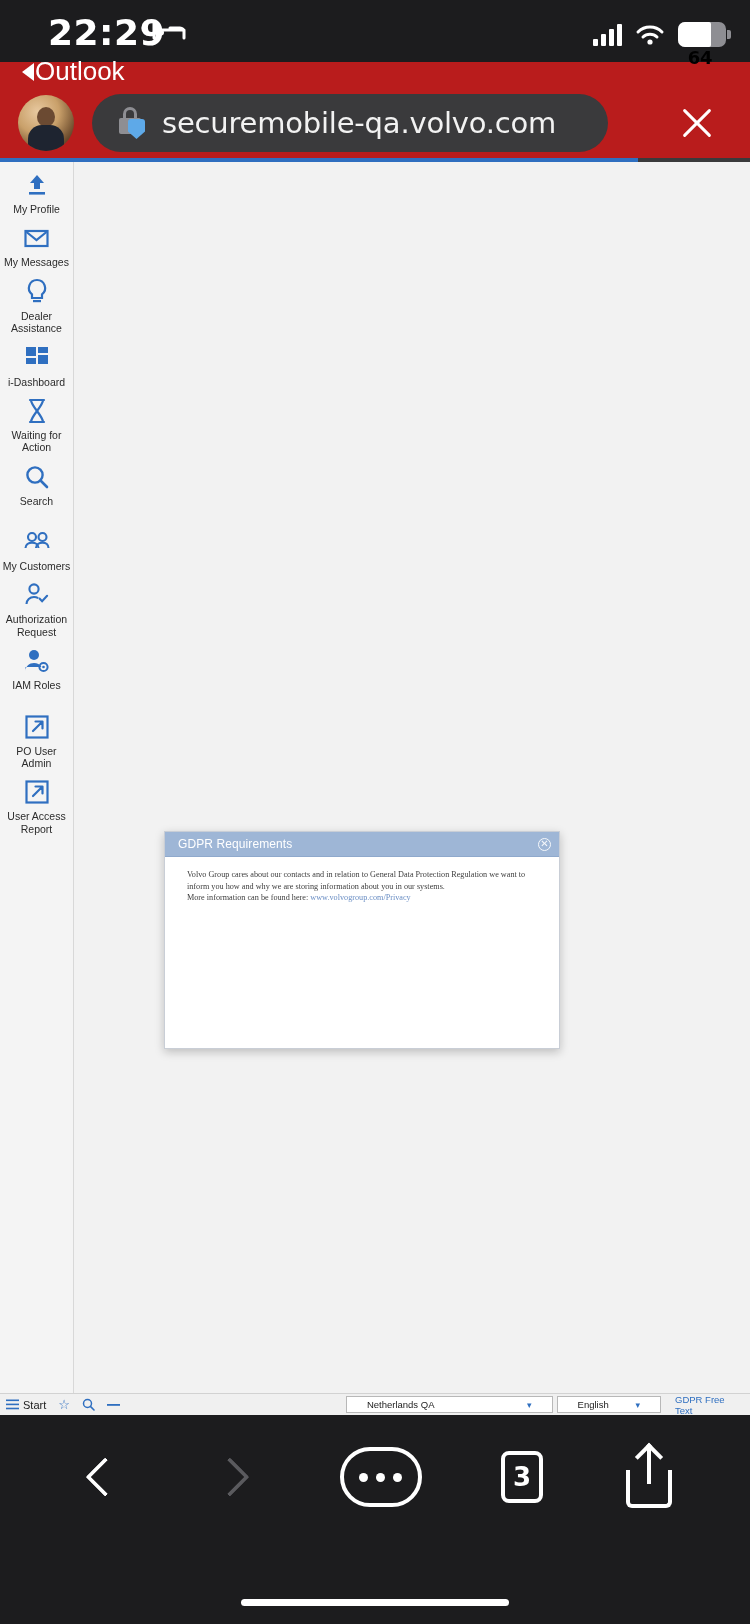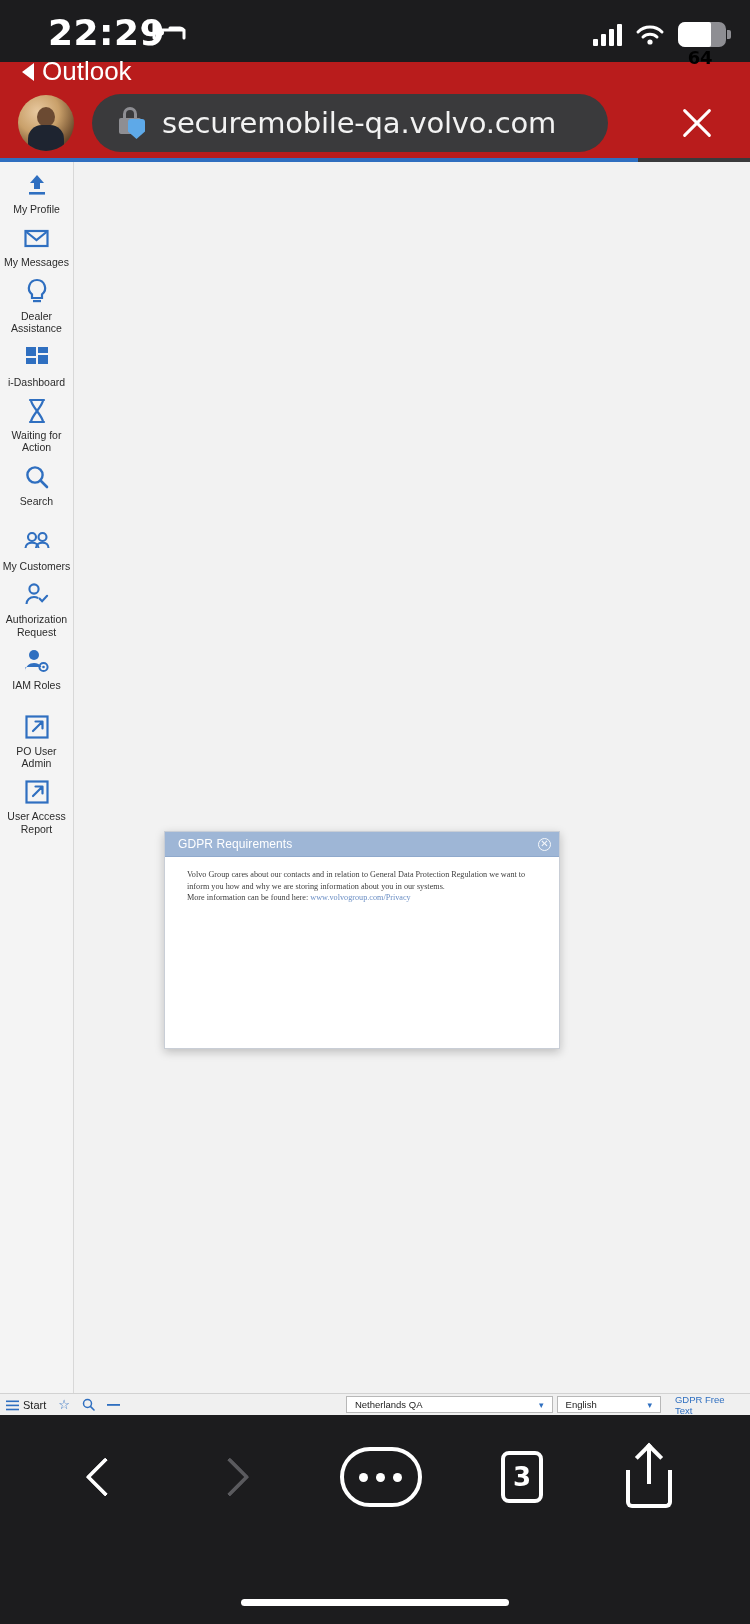--- a/index.html
+++ b/index.html
@@ -42,21 +42,21 @@
     font-size: 18px; font-weight: 700; color: #000; letter-spacing: -0.3px;
     font-family: "DejaVu Sans", sans-serif; padding-right: 4px; margin-top: 45px;
   }
   .batt .tip {
     position: absolute; right: -5px; top: 8px; width: 4px; height: 9px;
     background: #8e8e93; border-radius: 0 2px 2px 0;
   }
 
   
   .backapp {
-    position: absolute; top: 56px; left: 22px; display: flex; align-items: center; gap: 8px;
+    position: absolute; top: 56px; left: 22px; display: flex; align-items: center; gap: 1px;
     color: #fff; font-size: 26px; font-weight: 500;
   }
   .backapp .tri {
     width: 0; height: 0; border-top: 9px solid transparent;
     border-bottom: 9px solid transparent; border-right: 12px solid #fff;
   }
 
   
   .urlrow {
     position: absolute; top: 88px; left: 0; width: 750px; height: 70px;
@@ -160,25 +160,25 @@
     line-height: 1.42;
   }
   .dlg-link { color: #6a8ec4; text-decoration: none; }
 
   
   .webfooter {
     position: absolute; left: 0; bottom: 0; width: 750px; height: 22px;
     background: #f0f0f0; border-top: 1px solid #d2d2d2;
     display: flex; align-items: center; padding: 0 6px;
   }
-  .ft-start { display: flex; align-items: flex-end; gap: 4px; color: #1c1c1c; font-size: 11px; }
+  .ft-start { display: flex; align-items: flex-start; gap: 4px; color: #1c1c1c; font-size: 11px; }
   .ft-icon { color: #2f6fc0; font-size: 13px; margin-left: 12px; display: flex; align-items: center; }
   .ft-select {
     height: 17px; border: 1px solid #b8b8b8; background: #fff;
-    display: flex; align-items: center; padding: 0 8px;
+    display: flex; align-items: center; padding: 0 20px;
     font-size: 9.5px; color: #1c1c1c; position: relative;
   }
   .ft-select .chev { margin-left: auto; color: #2f6fc0; font-size: 9px; }
   .ft-link { color: #2f6fc0; font-size: 9.5px; margin-left: 14px; }
 
   
   .toolbar {
     position: absolute; bottom: 0; left: 0; width: 750px; height: 209px;
     background: #1c1c1e;
   }

